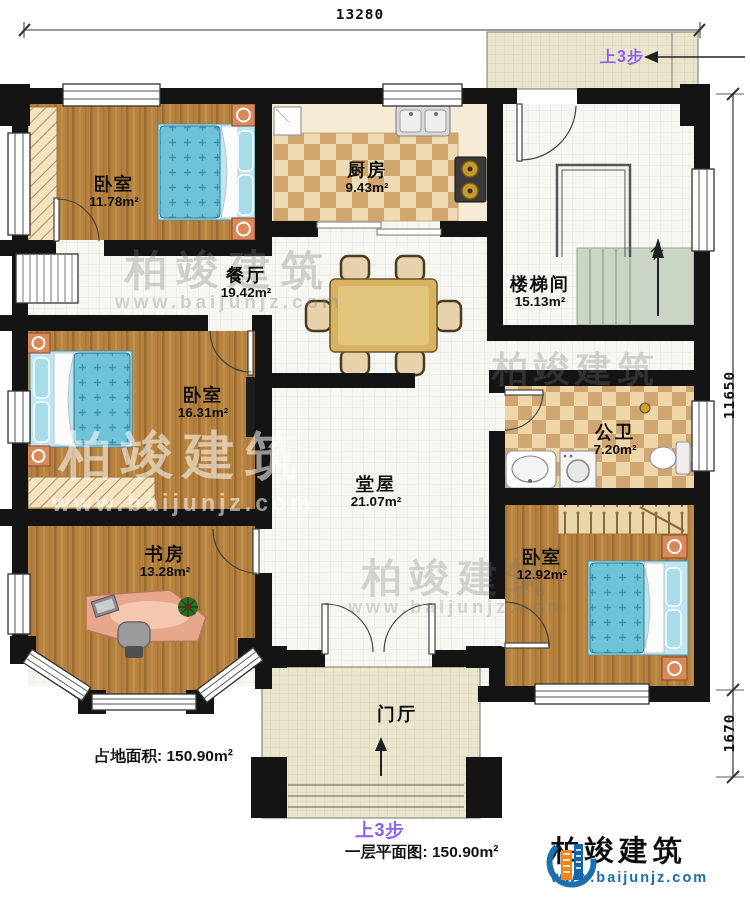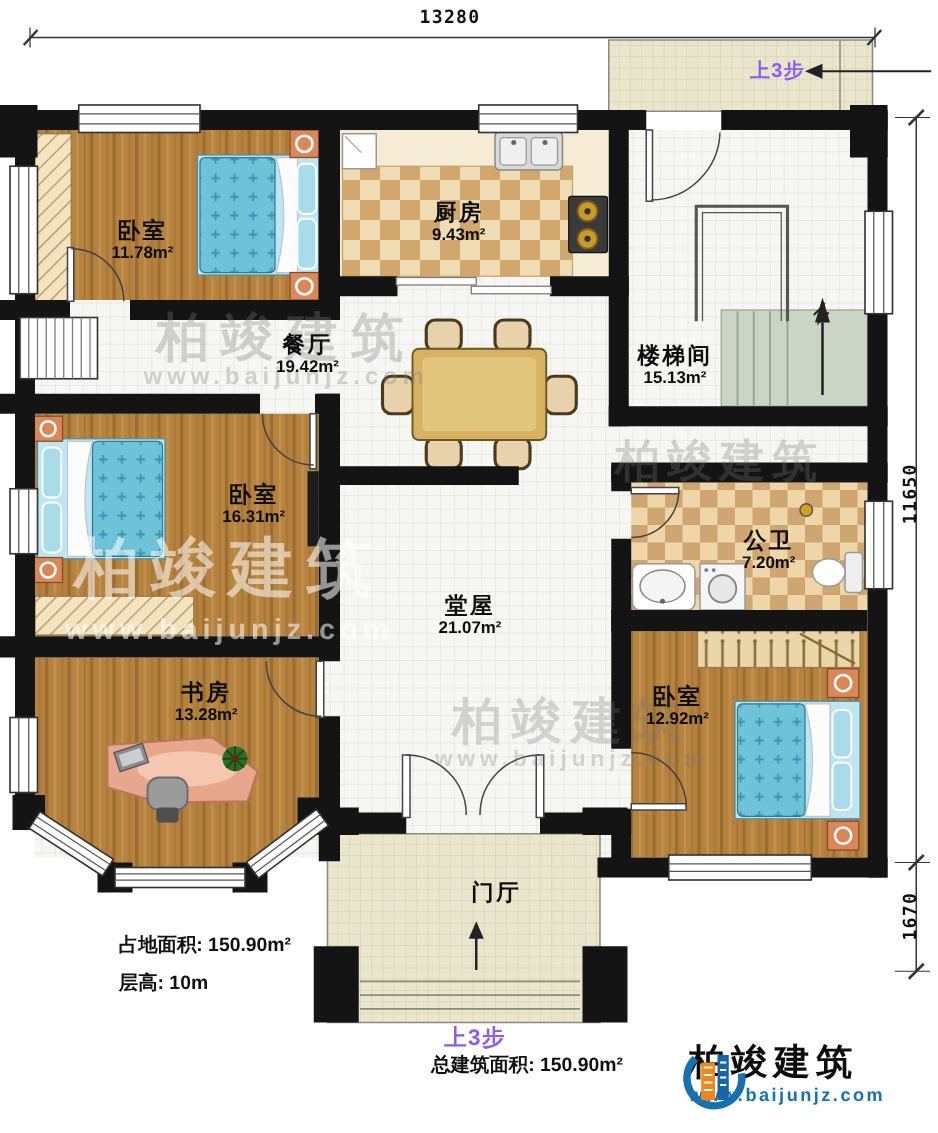--- a/index.html
+++ b/index.html
@@ -481,30 +481,26 @@
 
 <div class="dim" style="left:360px;top:14px;">13280</div>
 <div class="dim vert" style="left:729px;top:395px;">11650</div>
 <div class="dim vert" style="left:729px;top:733px;">1670</div>
 
 <div class="note" style="left:95px;top:746px;">
   <div class="row">
     <span>占地面积:</span>
     <span>150.90m²</span>
   </div>
-  <div class="row">
-    <span>层高:</span>
-    <span>10m</span>
-  </div>
 </div>
 
 
 <div class="note" style="left:345px;top:842px;">
   <div class="row">
-    <span>总建筑面积:</span>
+    <span>一层平面图:</span>
     <span>150.90m²</span>
   </div>
 </div>
 
 <div class="logo">
   <svg width="54" height="58" viewBox="0 0 54 58">
     <path d="M10 46 A22 22 0 1 1 48 38" fill="none" stroke="#1a6fae" stroke-width="6" transform="rotate(-150 27 29)"></path>
     <rect x="18" y="14" width="11" height="30" fill="#f08519"></rect>
     <rect x="31" y="8" width="9" height="36" fill="#1565a8"></rect>
     <path d="M20 18h7M20 24h7M20 30h7M20 36h7" stroke="#ffffff" stroke-width="1.5"></path>

